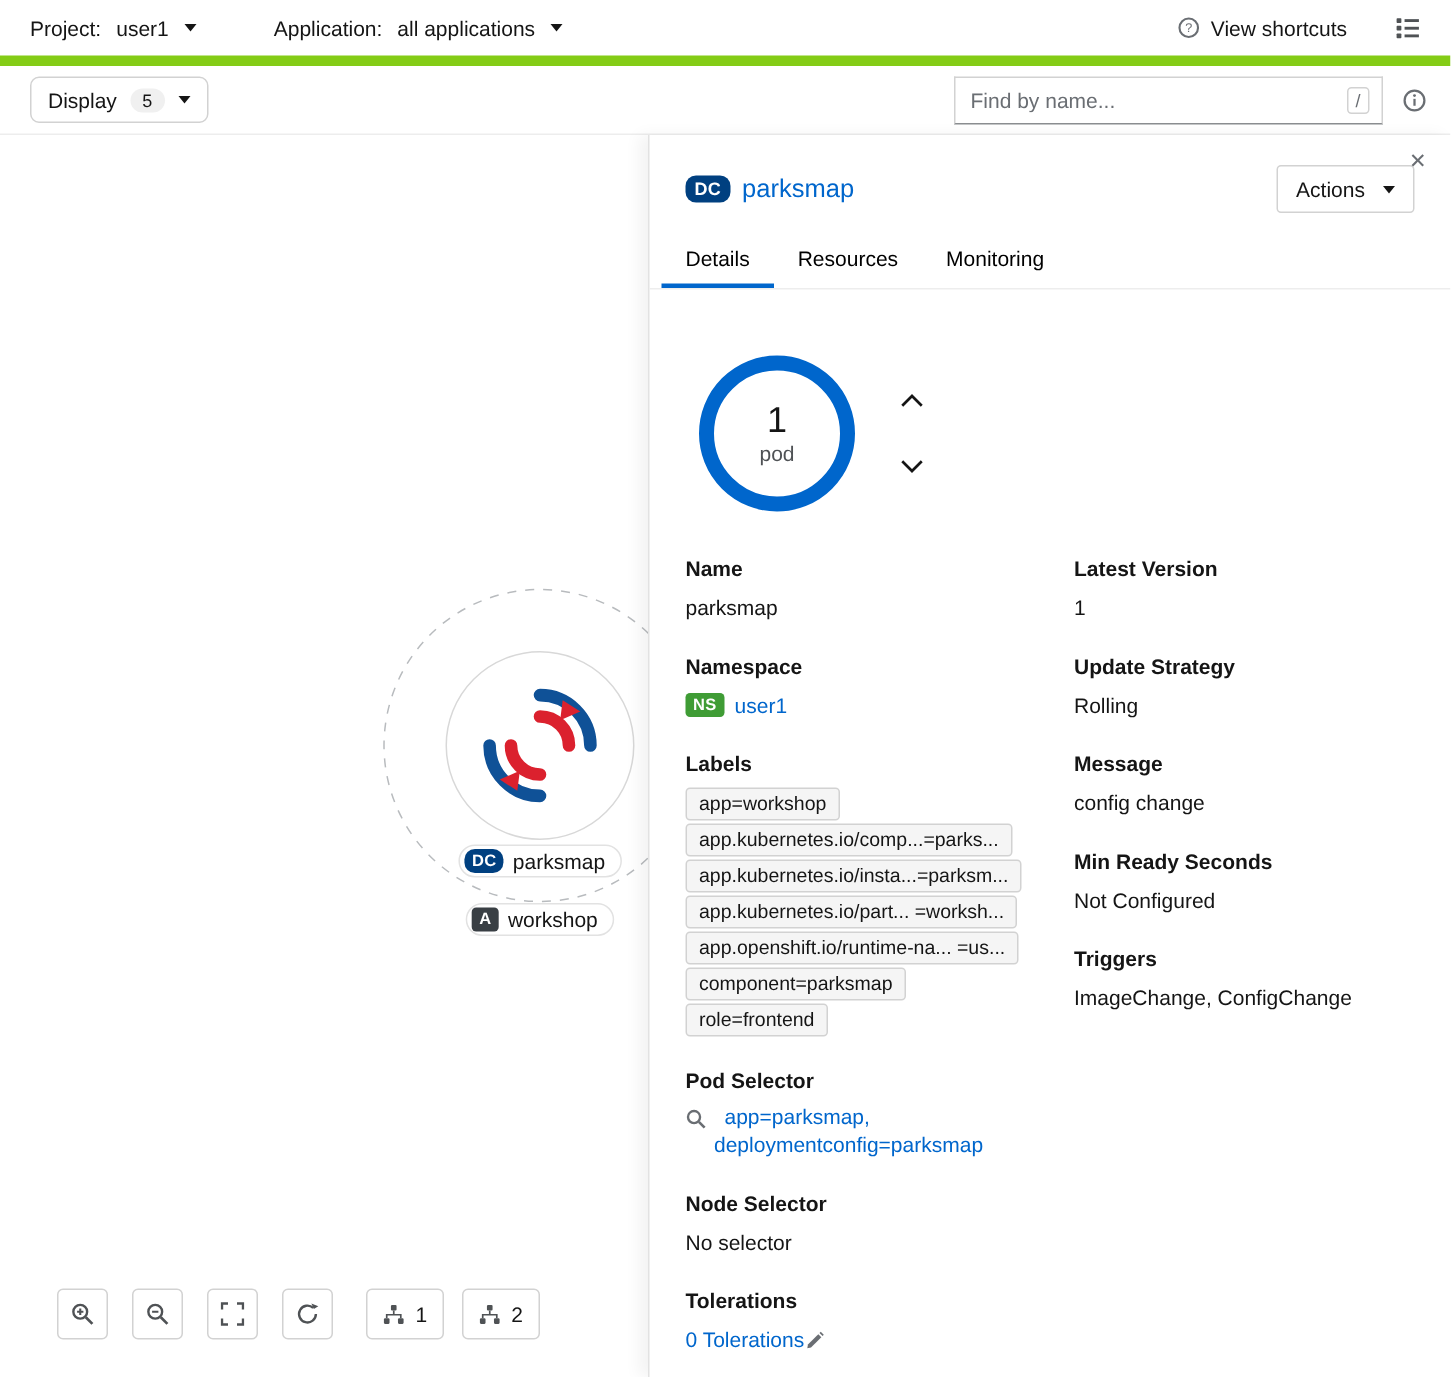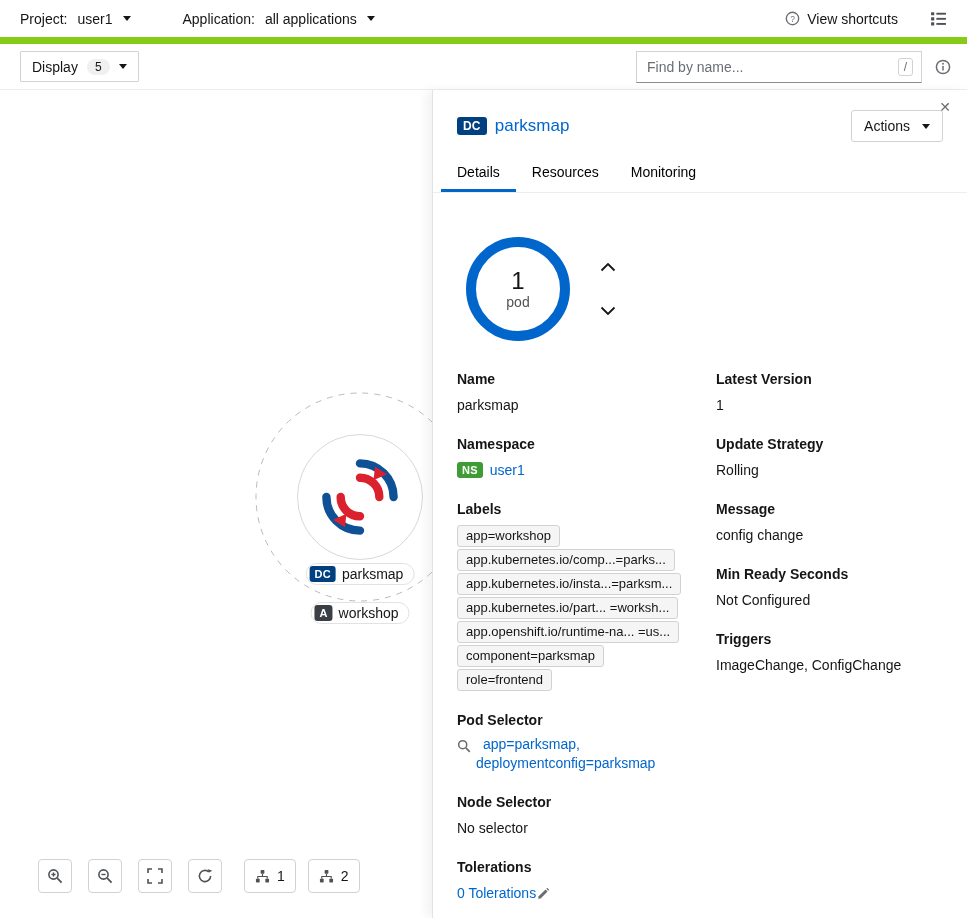--- a/index.html
+++ b/index.html
@@ -26,21 +26,21 @@
   .icon-dark { color:#4f5255; }
   .plain-icon-btn { background:none; border:none; padding:2px; }
 
   
   .toolbar {
     height:46px; display:flex; align-items:center; justify-content:space-between;
     padding:0 14px 0 20px; border-bottom:1px solid #ededed; background:#fff;
   }
   .display-btn {
     display:flex; align-items:center; gap:9px; background:#fff;
-    border:1px solid #d2d2d2; border-radius:1px; padding:5px 11px; height:31px;
+    border:1px solid #d2d2d2; border-radius:6px; padding:5px 11px; height:31px;
   }
   .count-badge { background:#f0f0f0; border-radius:10px; padding:1px 8px; font-size:12px; color:#151515; }
   .toolbar-right { display:flex; align-items:center; gap:11px; }
   .search-wrap {
     display:flex; align-items:center; gap:14px; width:286px; height:32px;
     border:1px solid #d2d2d2; border-bottom-color:#8a8d90; background:#fff; padding:0 8px;
   }
   .search-wrap input { flex:1; border:none; outline:none; font:inherit; color:#151515; min-width:0; }
   .search-wrap input::placeholder { color:#6a6e73; }
   .kbd { border:1px solid #d2d2d2; border-radius:3px; color:#6a6e73; font-size:12px; line-height:16px; padding:0 5px; }
@@ -60,21 +60,21 @@
     position:absolute; left:360px; transform:translateX(-50%);
     display:flex; align-items:center; gap:6px; white-space:nowrap;
     background:#fff; border:1px solid #e2e2e2; border-radius:12px; padding:2px 10px 2px 3px;
   }
   .node-label { top:473px; }
   .app-label  { top:512px; }
   .res-badge {
     color:#fff; font-size:11px; font-weight:700; line-height:14px;
     padding:1px 5px; border-radius:3px; letter-spacing:.2px;
   }
-  .res-badge.dc { background:#004080; }
+  .res-badge.dc { background:#004080;border-radius:7px; }
   .res-badge.ns { background:#3f9c35; }
   .res-badge.app { background:#393f44; }
   .canvas-controls { position:absolute; left:38px; top:769px; display:flex; gap:16px; }
   .ctl-btn {
     width:34px; height:34px; background:#fff; border:1px solid #d2d2d2; border-radius:4px;
     display:flex; align-items:center; justify-content:center;
   }
   .canvas-toggles { position:absolute; left:244px; top:769px; display:flex; gap:12px; }
   .toggle-btn {
     height:34px; padding:0 10px; background:#fff; border:1px solid #d2d2d2; border-radius:4px;

